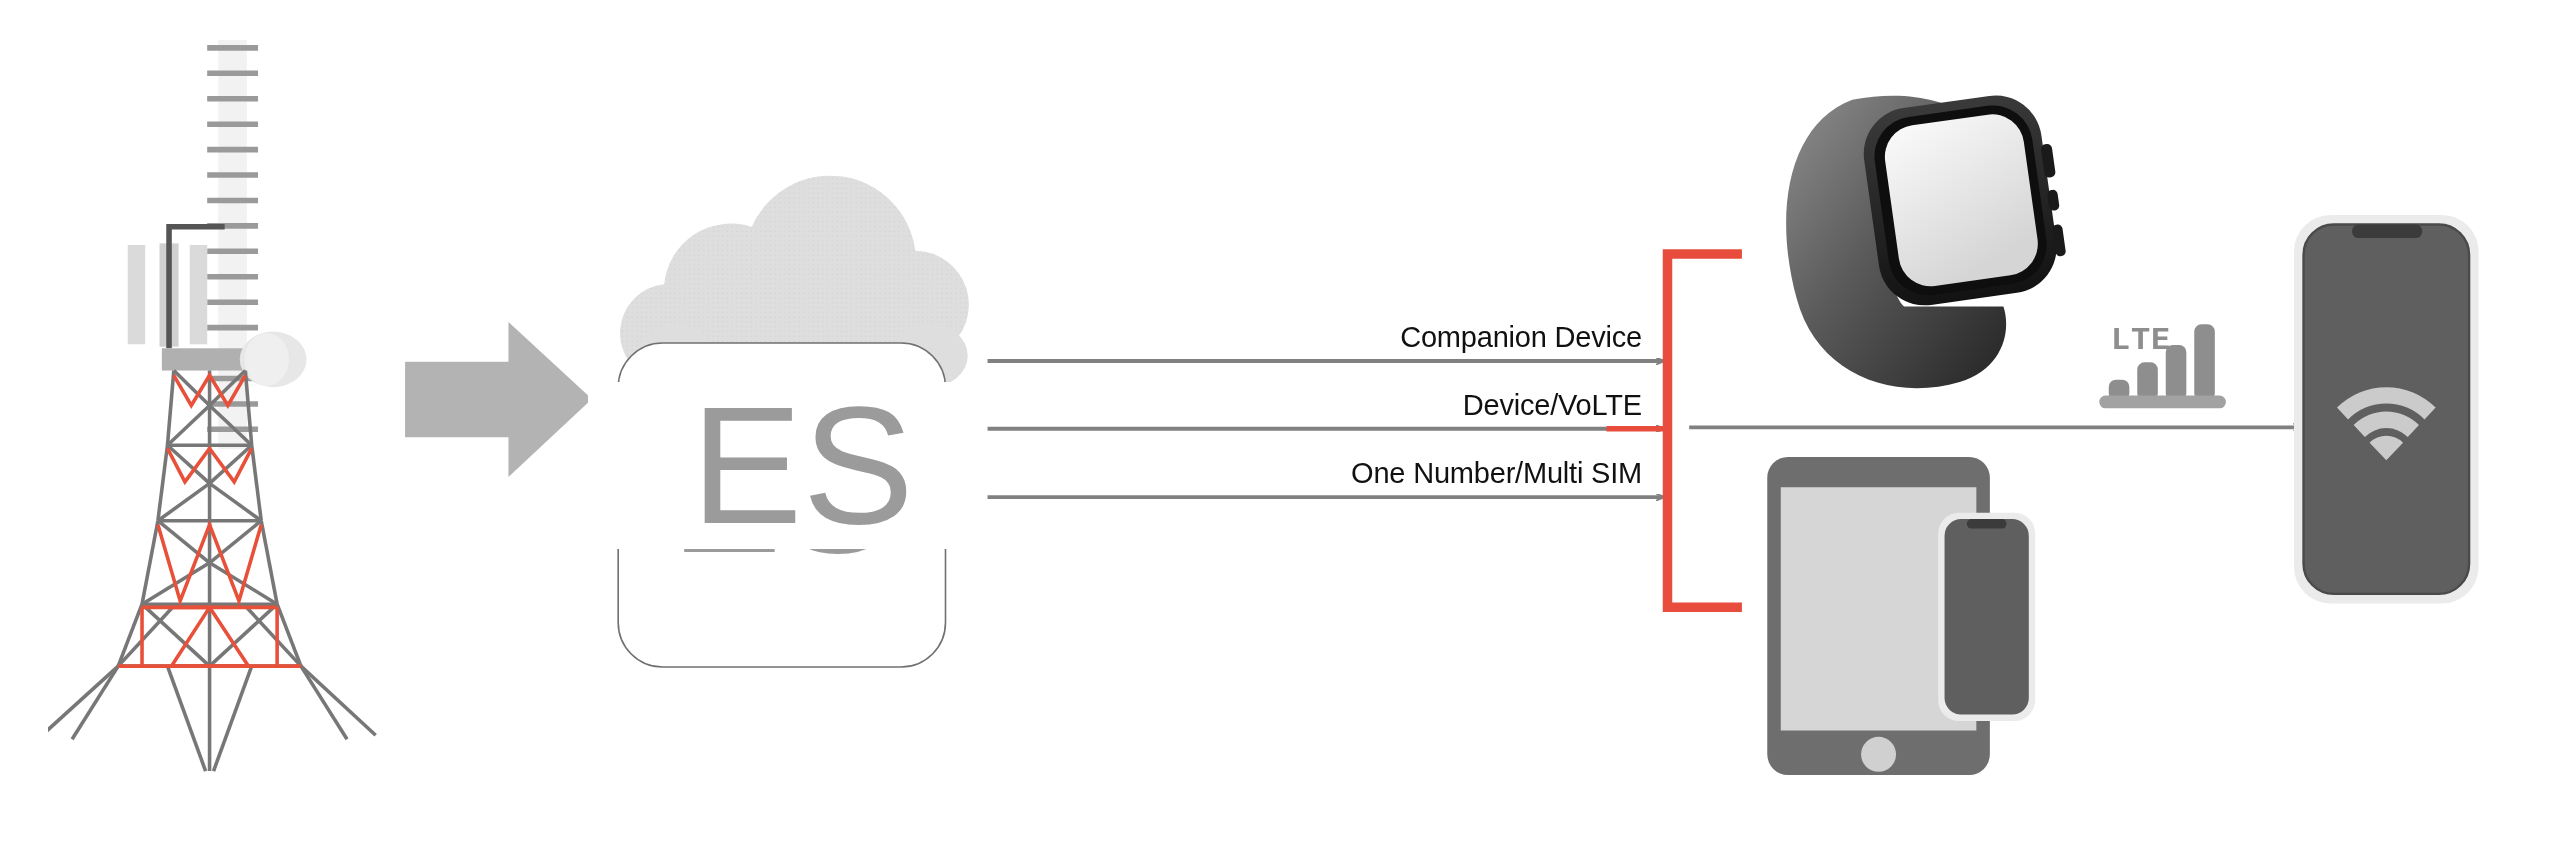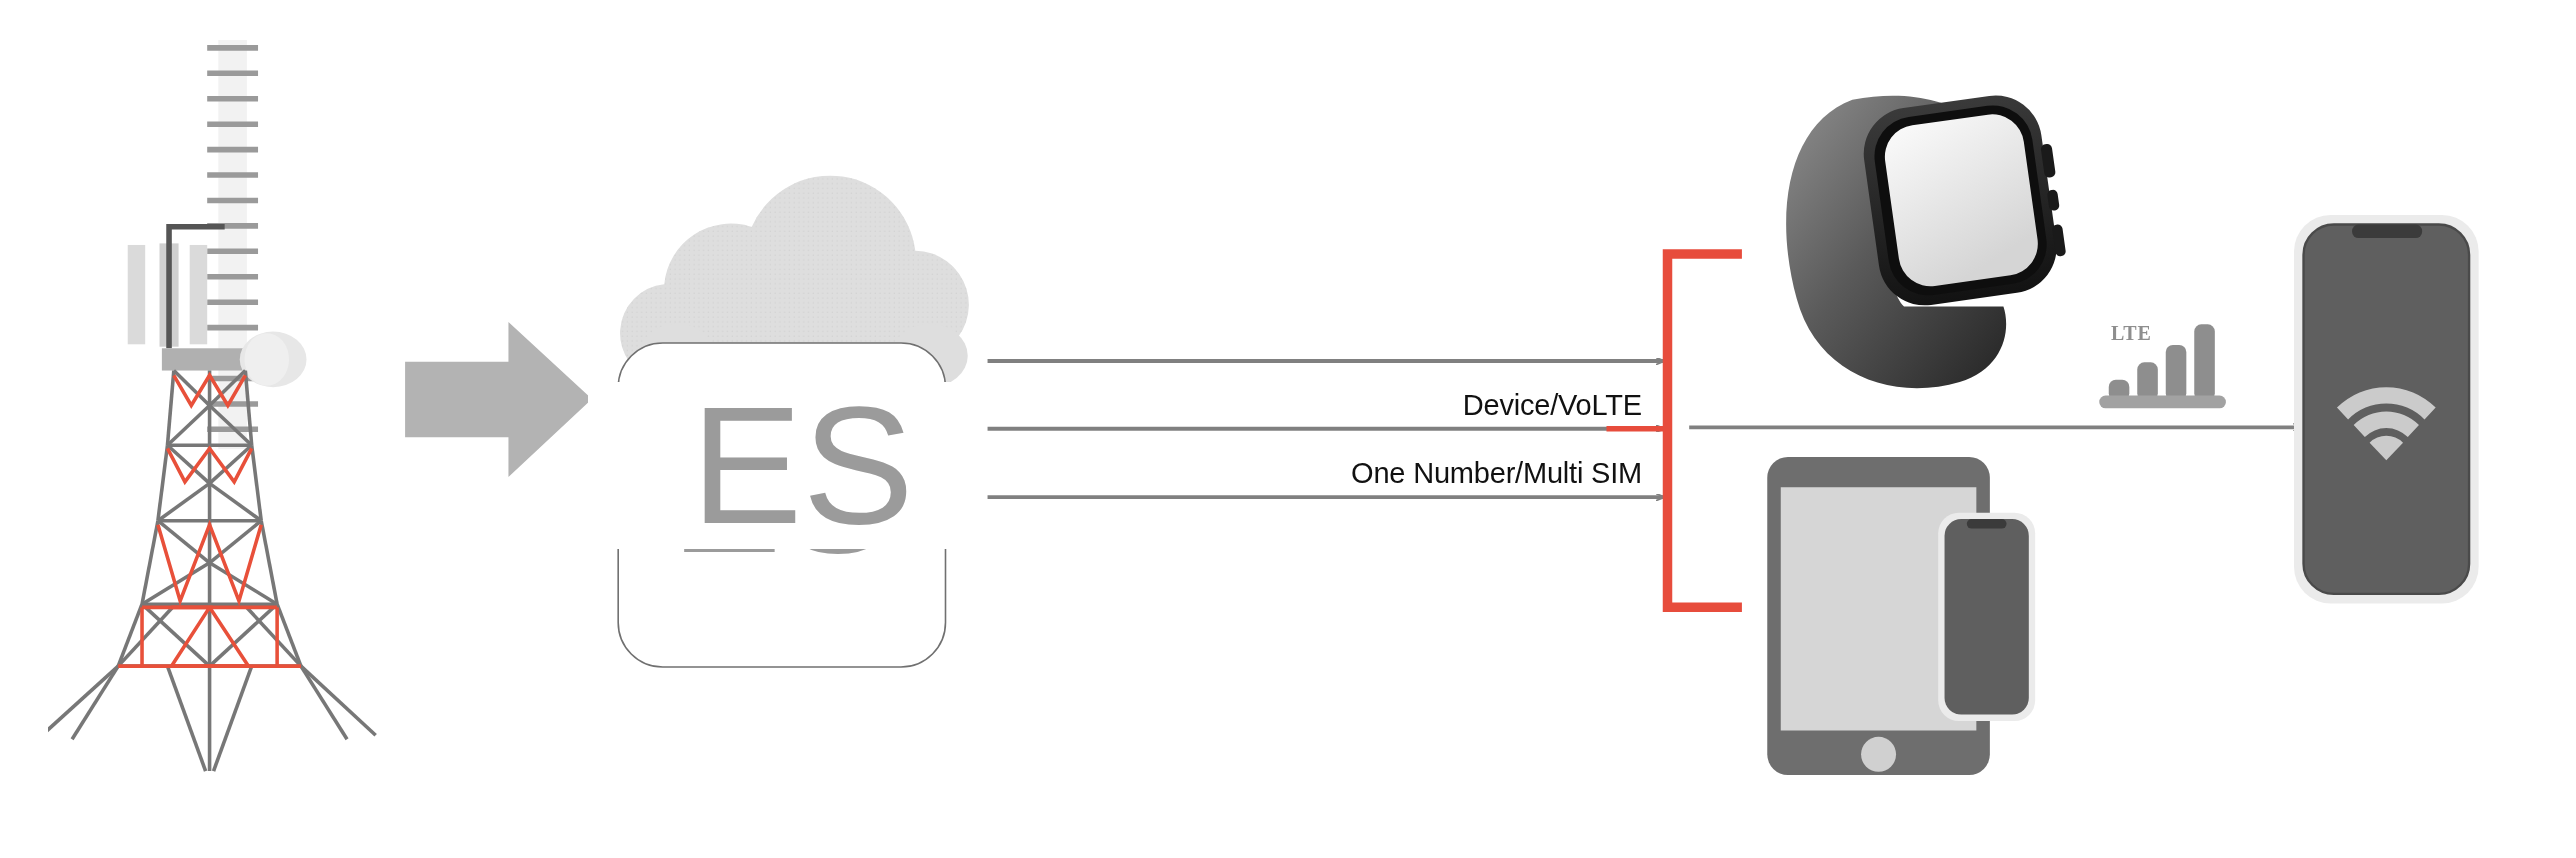--- a/index.html
+++ b/index.html
@@ -167,20 +167,21 @@
         </marker>
       </defs>
       <line x1="12" y1="34" x2="862" y2="34" stroke="#808080" stroke-width="5" marker-end="url(#ah)"></line>
       <line x1="12" y1="119" x2="862" y2="119" stroke="#808080" stroke-width="5" marker-end="url(#ah)"></line>
       <line x1="12" y1="205" x2="862" y2="205" stroke="#808080" stroke-width="5" marker-end="url(#ah)"></line>
 
       <line x1="790" y1="119" x2="868" y2="119" stroke="#e74c3c" stroke-width="7"></line>
     </svg>
   </div>
 
+  <div class="flow-label" style="left:1113px;top:321px;width:529px;">Companion Device</div>
   <div class="flow-label" style="left:1113px;top:389px;width:529px;">Device/VoLTE</div>
   <div class="flow-label" style="left:1113px;top:457px;width:529px;">One Number/Multi SIM</div>
 
   <div class="abs" style="left:1658px;top:246px;width:95px;height:370px;">
     <svg width="95" height="370" viewBox="0 0 120 465">
       <path d="M100 9 L12 9 L12 455 L100 455" fill="none" stroke="#e74c3c" stroke-width="12" stroke-linecap="square" stroke-linejoin="miter"></path>
     </svg>
   </div>
 
   <div class="abs" style="left:1741px;top:68px;width:334px;height:334px;">
@@ -252,23 +253,23 @@
     <svg width="143" height="95" viewBox="0 0 180 120">
       <g fill="#8e8e8e">
         <rect x="12" y="78" width="26" height="26" rx="9"></rect>
         <rect x="48" y="56" width="26" height="48" rx="9"></rect>
         <rect x="84" y="34" width="26" height="70" rx="9"></rect>
         <rect x="120" y="8" width="26" height="96" rx="9"></rect>
         <rect x="0" y="98" width="160" height="16" rx="8" fill="#a2a2a2"></rect>
       </g>
     </svg>
   </div>
-  <div class="abs" style="left:2111px;top:322px;font-size:20px;font-weight:bold;
+  <div class="abs" style="left:2111px;top:322px;font-size:32px;font-weight:bold;
               color:#8e8e8e;letter-spacing:0.8px;
-              font-family:Liberation Serif, serif;text-align:right;">LTE</div>
+              font-family:Liberation Mono, monospace;text-align:right;">LTE</div>
 
   <div class="abs" style="left:2290px;top:211px;width:199px;height:398px;">
     <svg width="199" height="398" viewBox="0 0 250 500">
       <rect x="5" y="5" width="232" height="488" rx="46" ry="46" fill="#ebebeb"></rect>
       <rect x="17" y="17" width="208" height="464" rx="38" ry="38" fill="#5f5f5f" stroke="#4a4a4a" stroke-width="3"></rect>
       <rect x="78" y="17" width="88" height="17" rx="8" fill="#3b3b3b"></rect>
 
       <g fill="#cbcbcb" transform="translate(121,275)">
         <path d="M-62 -28 A 88 88 0 0 1 62 -28 L 48 -13 A 67 67 0 0 0 -48 -13 Z"></path>
         <path d="M-41 -6 A 58 58 0 0 1 41 -6 L 27 9 A 38 38 0 0 0 -27 9 Z"></path>

